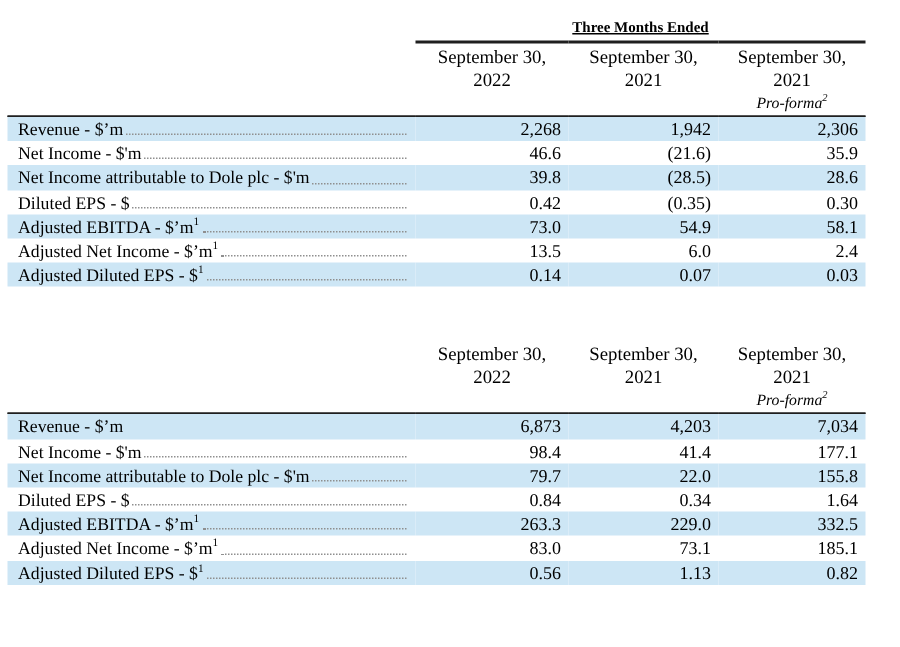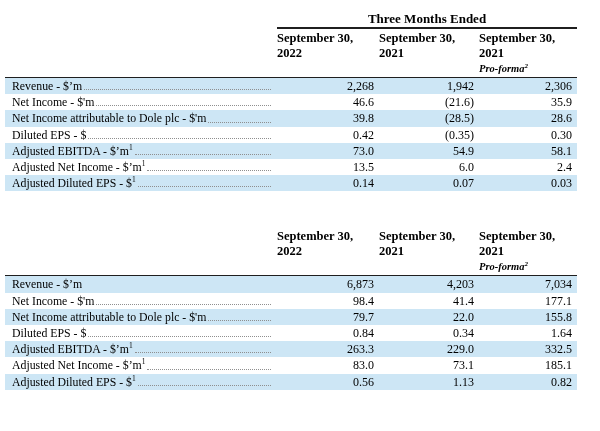--- a/index.html
+++ b/index.html
@@ -4,28 +4,28 @@
 <style>
   html,body{margin:0;padding:0;}
   body{
     width:600px;height:431px;background:#ffffff;overflow:hidden;
     font-family:"Liberation Serif","DejaVu Serif",serif;color:#000;
   }
   .page{padding:12px 0 0 5px;}
   table.fintable{border-collapse:collapse;table-layout:fixed;width:572px;}
   
   th.ptitle{
-    font-size:13px;line-height:14px;font-weight:bold;text-align:center;
-    padding:0 0 1px 0;border-bottom:2px solid #1f1f1f;
+    font-size:10px;line-height:14px;font-weight:bold;text-align:center;
+    padding:0 0 1px 0;border-bottom:2px solid #1f1f1f;text-decoration:underline;
   }
   td.noline{border:none;}
   
   .headrule{border-bottom:1.5px solid #1f1f1f;}
   th.colhead{
-    font-weight:bold;font-size:12.5px;line-height:15px;text-align:left;
+    font-weight:normal;font-size:12.5px;line-height:15px;text-align:center;
     vertical-align:top;padding:2px 0 1px 0;
   }
   .note{font-size:10.5px;font-style:italic;line-height:13px;}
   .note sup{font-size:7px;}
   sup{font-size:7.5px;line-height:0;vertical-align:super;}
   
   tbody td{height:16.2px;font-size:12px;line-height:16.2px;padding:0;vertical-align:middle;margin-left:40px;}
   td.lbl{padding-left:7px;}
   .lblwrap{display:flex;align-items:stretch;}
   .lblwrap .t{white-space:nowrap;font-size:11.8px;}

